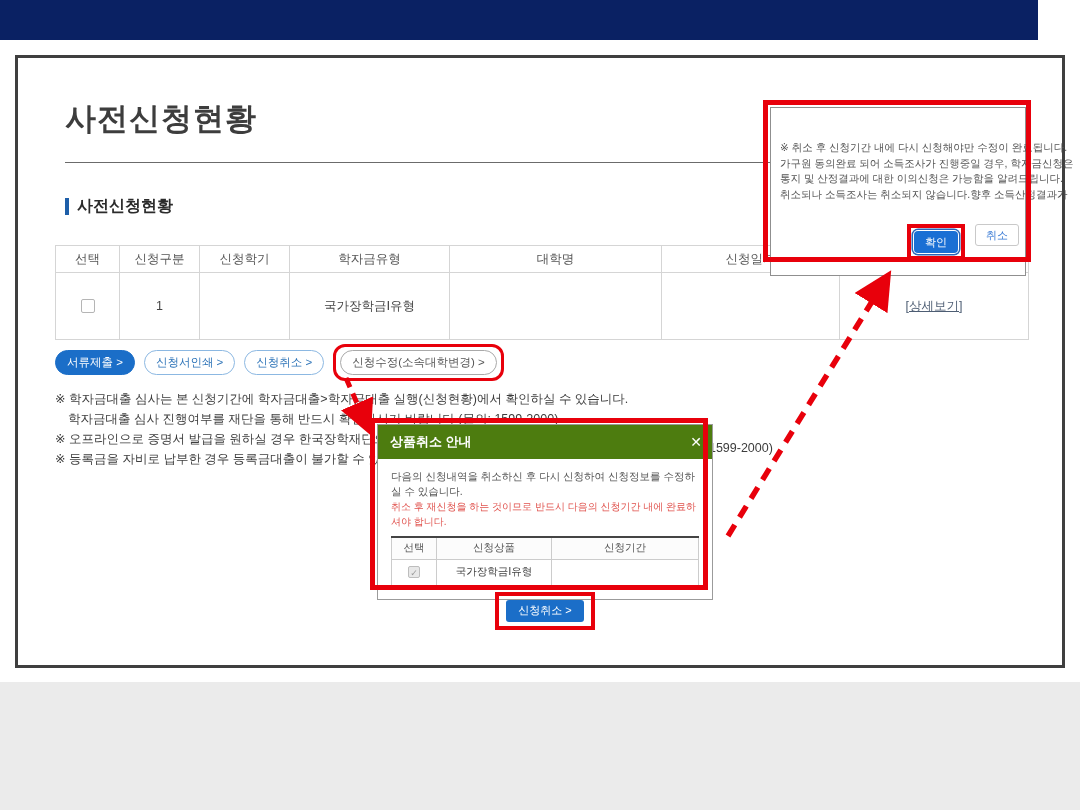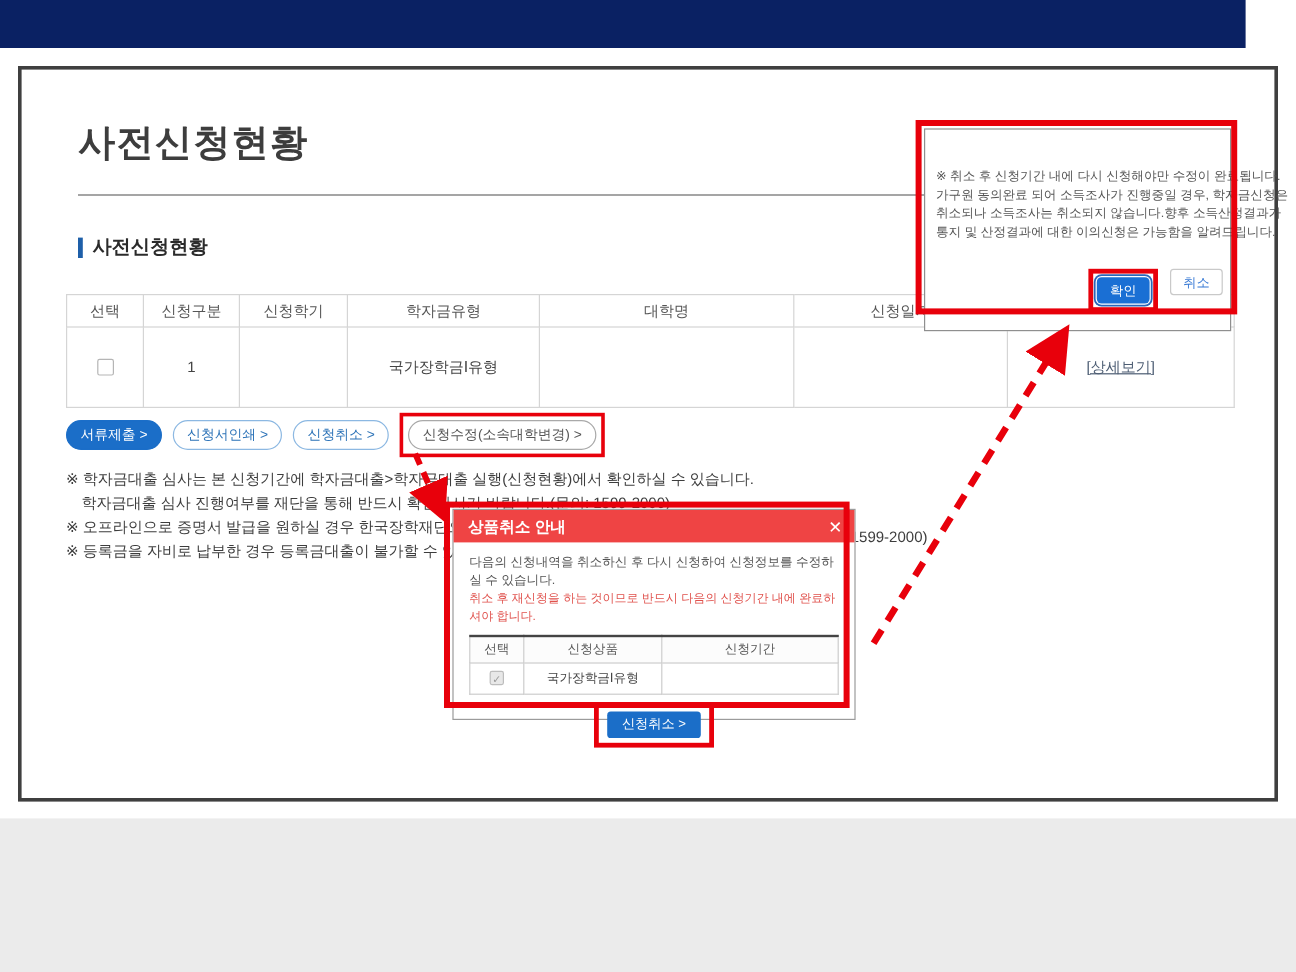--- a/index.html
+++ b/index.html
@@ -35,34 +35,34 @@
     border-radius:2px; background:#fff; vertical-align:middle; }
   .detail-link { color:#4d5d73; text-decoration:underline; cursor:pointer; }
 
   
   .toolbar { position:absolute; left:55px; top:344px; display:flex; align-items:center; }
   .btn { display:inline-flex; align-items:center; justify-content:center; height:25px;
     padding:0 11px; border-radius:13px; font-size:11.5px; white-space:nowrap; cursor:pointer; }
   .btn-primary { background:#1b6ec8; color:#fff; border:1px solid #1b6ec8; }
   .btn-outline { background:#fff; color:#2e74b8; border:1px solid #8cb8e2; margin-left:9px; }
   .btn-gray { background:#fff; color:#555; border:1px solid #a9a9a9; }
-  .red-wrap-btn { margin-left:9px; border:3px solid #e8000b; padding:3px 4px; border-radius:0; }
+  .red-wrap-btn { margin-left:9px; border:3px solid #e8000b; padding:3px 4px; border-radius:12px; }
 
   
   .notices { position:absolute; left:55px; top:389px; font-size:12.5px; color:#3d3d3d;
     line-height:20px; white-space:nowrap; }
   .notices .indent { padding-left:13px; }
   .notice-tail { position:absolute; left:702px; top:441px; font-size:12.5px; color:#3d3d3d; }
 
   
   .modal { position:absolute; left:377px; top:424px; width:336px; height:176px; background:#fff;
     border:1px solid #9b9b9b; z-index:30; }
   .modal-red-box { position:absolute; left:370px; top:418px; width:338px; height:172px;
     border:5px solid #e8000b; z-index:35; pointer-events:none; }
-  .modal-head { height:27px; background:#ef4444; display:flex; align-items:center;
+  .modal-head { height:34px; background:#4d7c0f; display:flex; align-items:center;
     justify-content:space-between; padding:0 10px 0 12px; }
   .modal-title { color:#fff; font-size:13px; font-weight:bold; }
   .modal-close { color:#fff; font-size:14px; cursor:pointer; line-height:1; }
   .modal-body { padding:10px 13px 0 13px; }
   .modal-desc { font-size:10.5px; color:#555; line-height:15px; }
   .modal-warn { font-size:10px; color:#e0524d; line-height:15px; }
   table.mtable { width:100%; border-collapse:collapse; table-layout:fixed; margin-top:7px;
     border-top:2px solid #444; }
   table.mtable th { height:22px; border:1px solid #ccc; border-top:none; font-size:10.5px;
     font-weight:normal; color:#555; text-align:center; background:#fcfcfc; }
@@ -201,22 +201,22 @@
         </span>
       </div>
     </div>
   </div>
   <div class="modal-red-box"></div>
 
   <div class="popup">
     <div class="popup-text">
       <div>※ 취소 후 신청기간 내에 다시 신청해야만 수정이 완료됩니다.</div>
       <div>가구원 동의완료 되어 소득조사가 진행중일 경우, 학자금신청은</div>
+      <div>통지 및 산정결과에 대한 이의신청은 가능함을 알려드립니다.</div>
       <div>취소되나 소득조사는 취소되지 않습니다.향후 소득산정결과가</div>
-      <div>통지 및 산정결과에 대한 이의신청은 가능함을 알려드립니다.</div>
     </div>
     <div class="popup-btns">
       <span class="red-wrap-confirm">
         <button class="btn-confirm">확인</button>
       </span>
       <button class="btn-cancel">취소</button>
     </div>
   </div>
   <div class="popup-red-box"></div>
 

